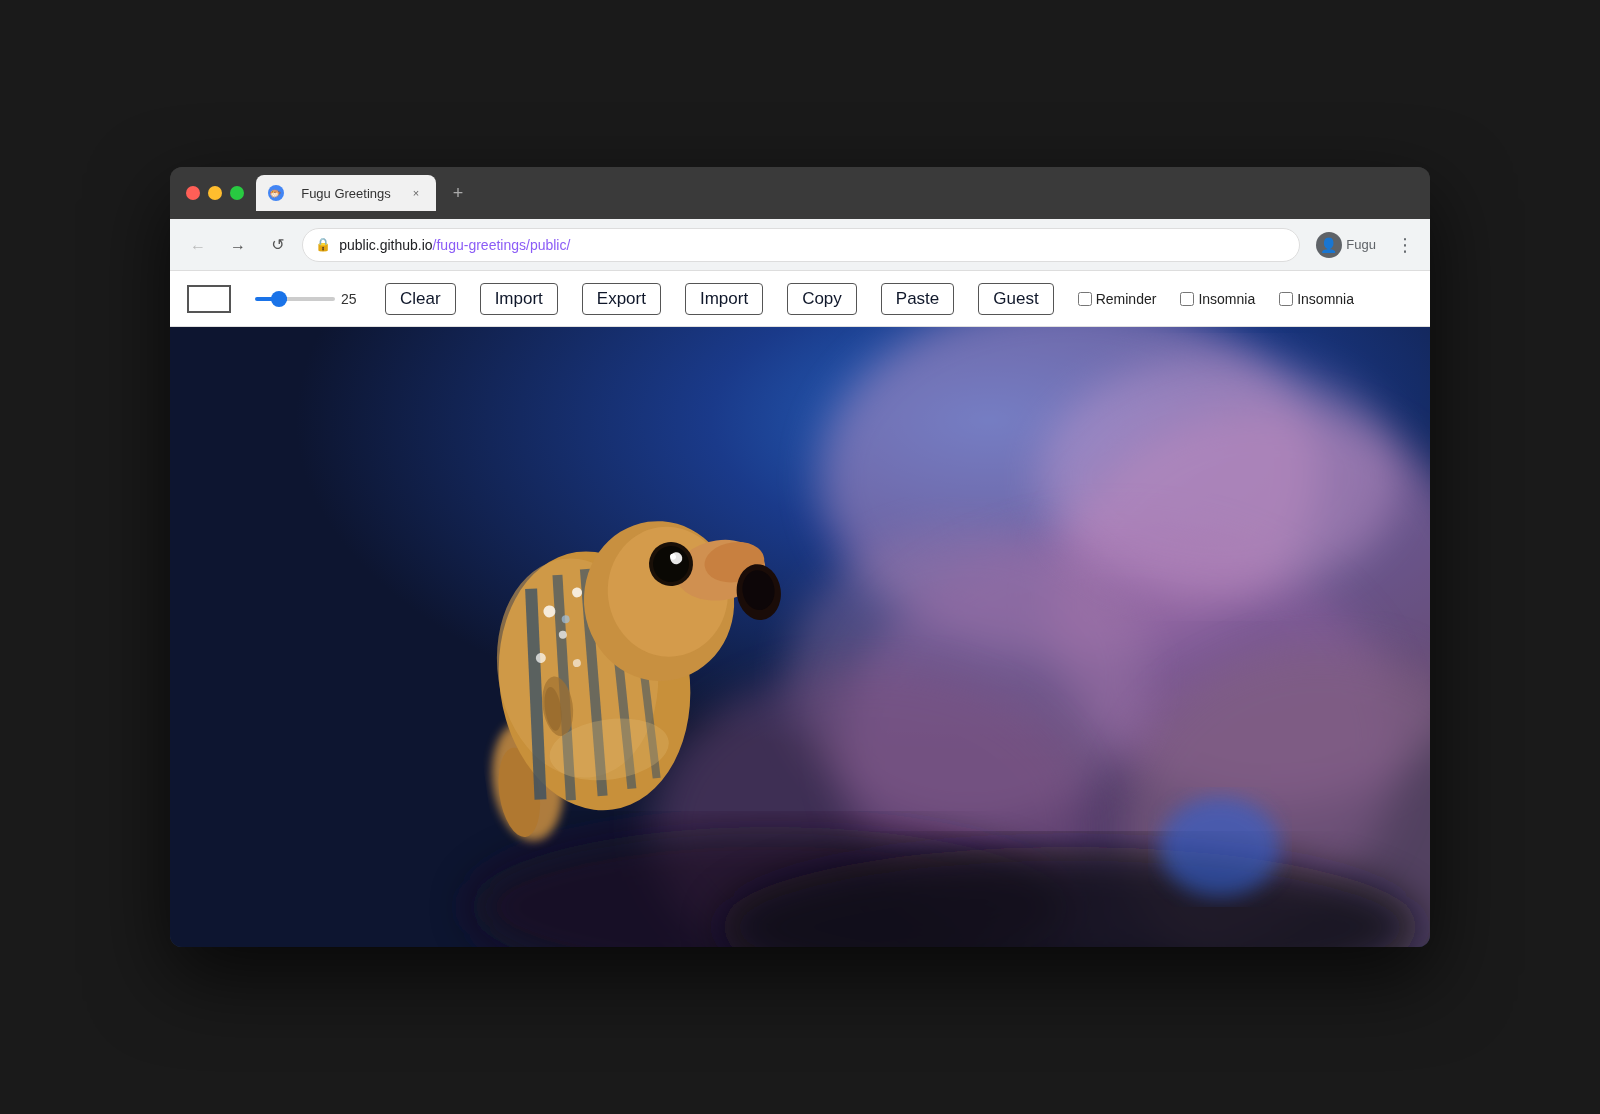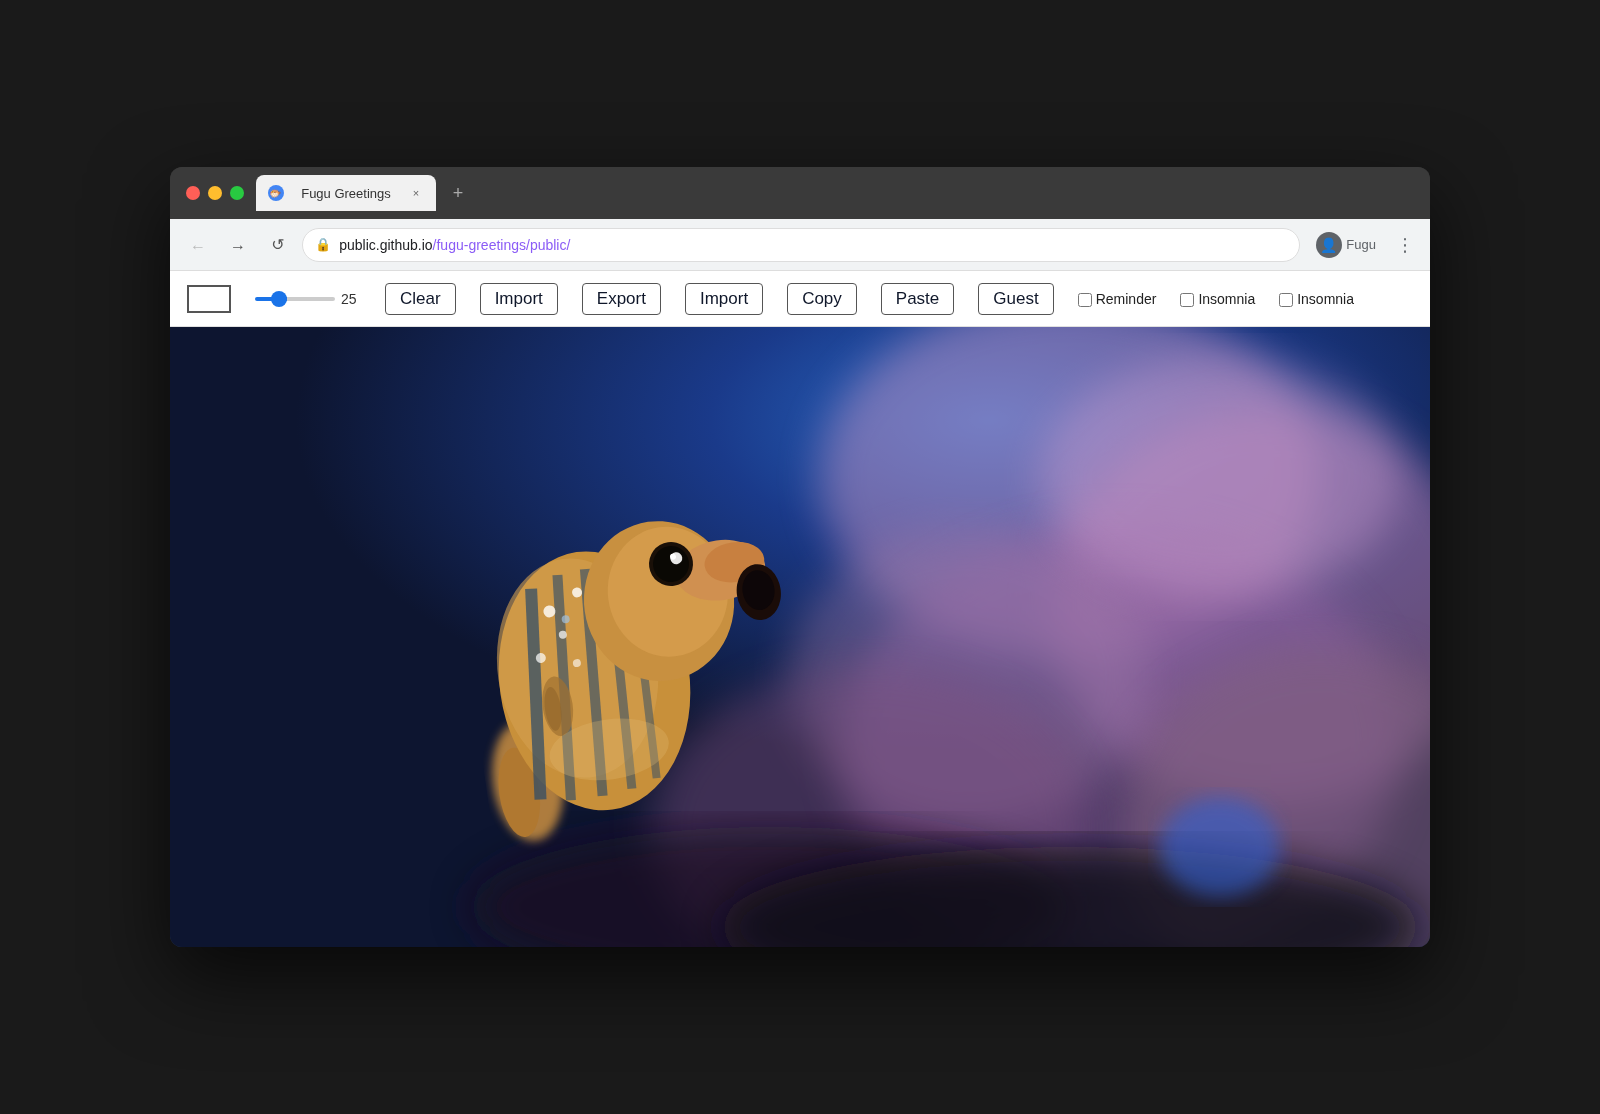--- a/index.html
+++ b/index.html
@@ -245,21 +245,21 @@
       background: white;
       border-radius: 4px;
       font-size: 17px;
       color: #0f172a;
       cursor: pointer;
       font-family: Liberation Sans, sans-serif;
     }
 
     .checkbox-label {
       display: flex;
-      align-items: flex-end;
+      align-items: center;
       gap: 4px;
       font-size: 14px;
       color: #222;
       cursor: pointer;
     }
 
     .checkbox-label input[type="checkbox"] {
       width: 14px;
       height: 14px;
       cursor: pointer;

